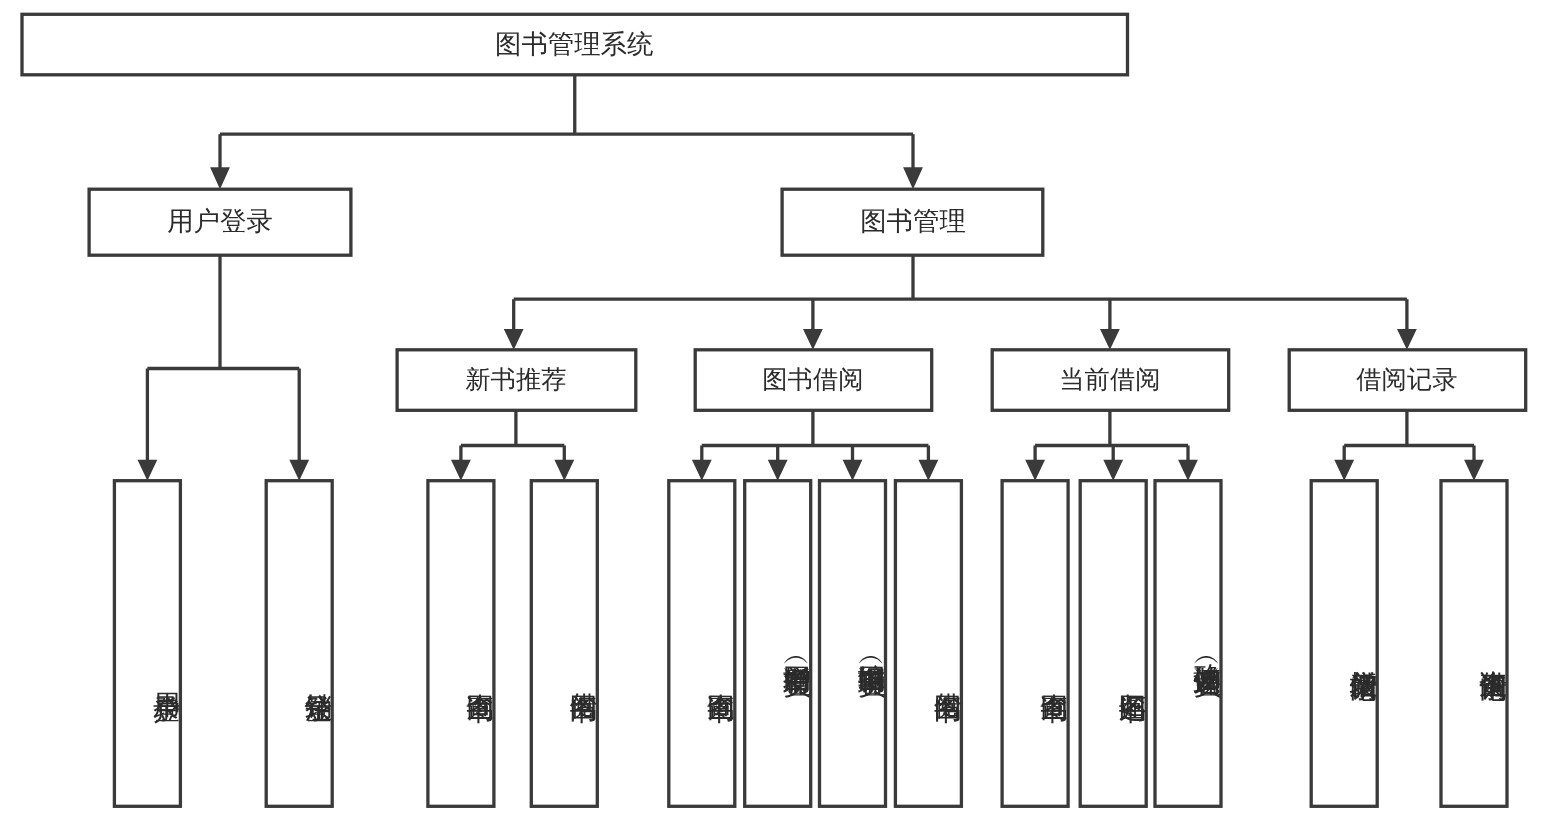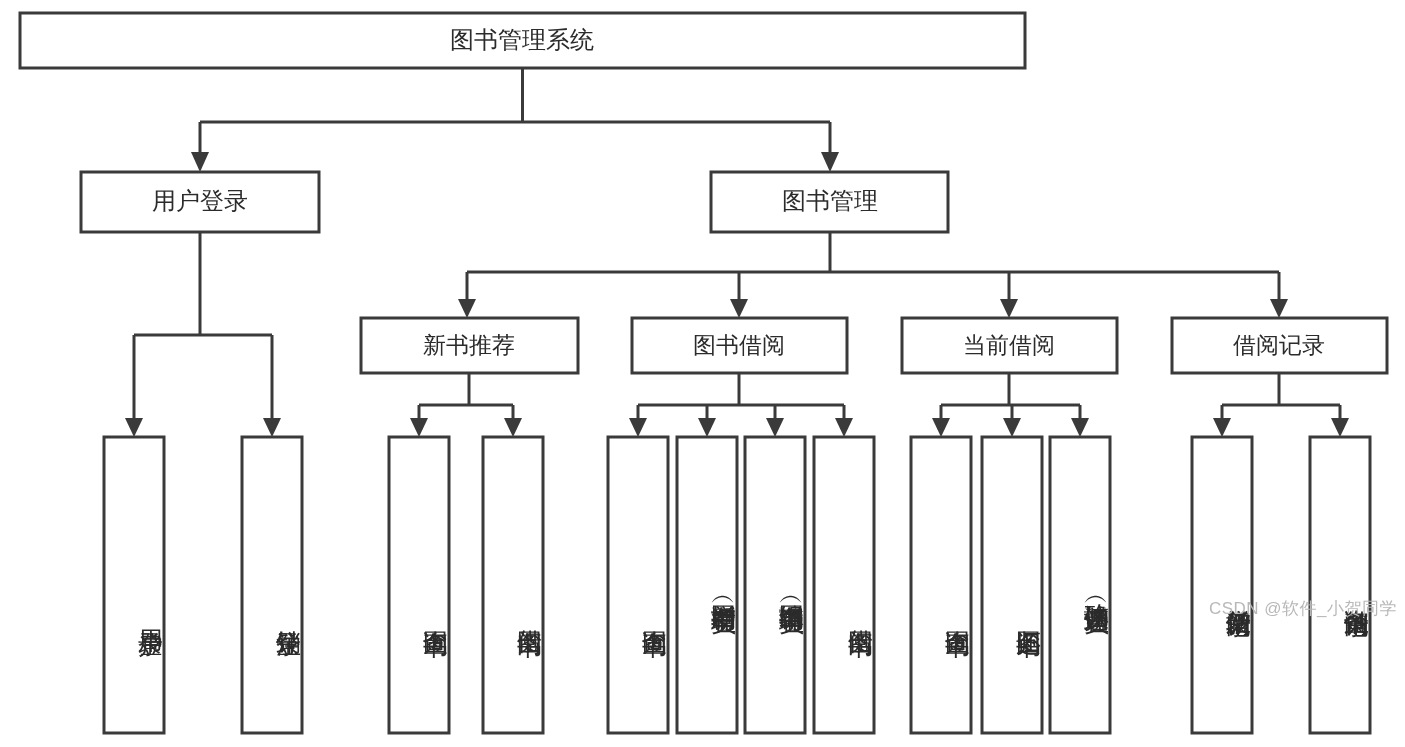--- a/index.html
+++ b/index.html
@@ -216,14 +216,13 @@
   <div class="leaf-label-wrap" style="left:608px; top:497px;  width:60px; height:230px;">查询图书</div>
   <div class="leaf-label-wrap" style="left:677px; top:443px;  width:60px; height:290px;">新增图书（管理员）</div>
   <div class="leaf-label-wrap" style="left:745px; top:443px;  width:60px; height:290px;">编辑图书（管理员）</div>
   <div class="leaf-label-wrap" style="left:814px; top:497px;  width:60px; height:230px;">借阅图书</div>
   <div class="leaf-label-wrap" style="left:911px; top:497px;  width:60px; height:230px;">查询图书</div>
   <div class="leaf-label-wrap" style="left:982px; top:497px;  width:60px; height:230px;">归还图书</div>
   <div class="leaf-label-wrap" style="left:1050px; top:443px; width:60px; height:290px;">确认归还（管理员）</div>
   <div class="leaf-label-wrap" style="left:1192px; top:462px; width:60px; height:260px;">新增借阅记录</div>
   <div class="leaf-label-wrap" style="left:1310px; top:462px; width:60px; height:260px;">查询借阅记录</div>
 
-  <div class="watermark">CSDN @软件_小贺同学</div>
 </div>
 
 </body></html>

